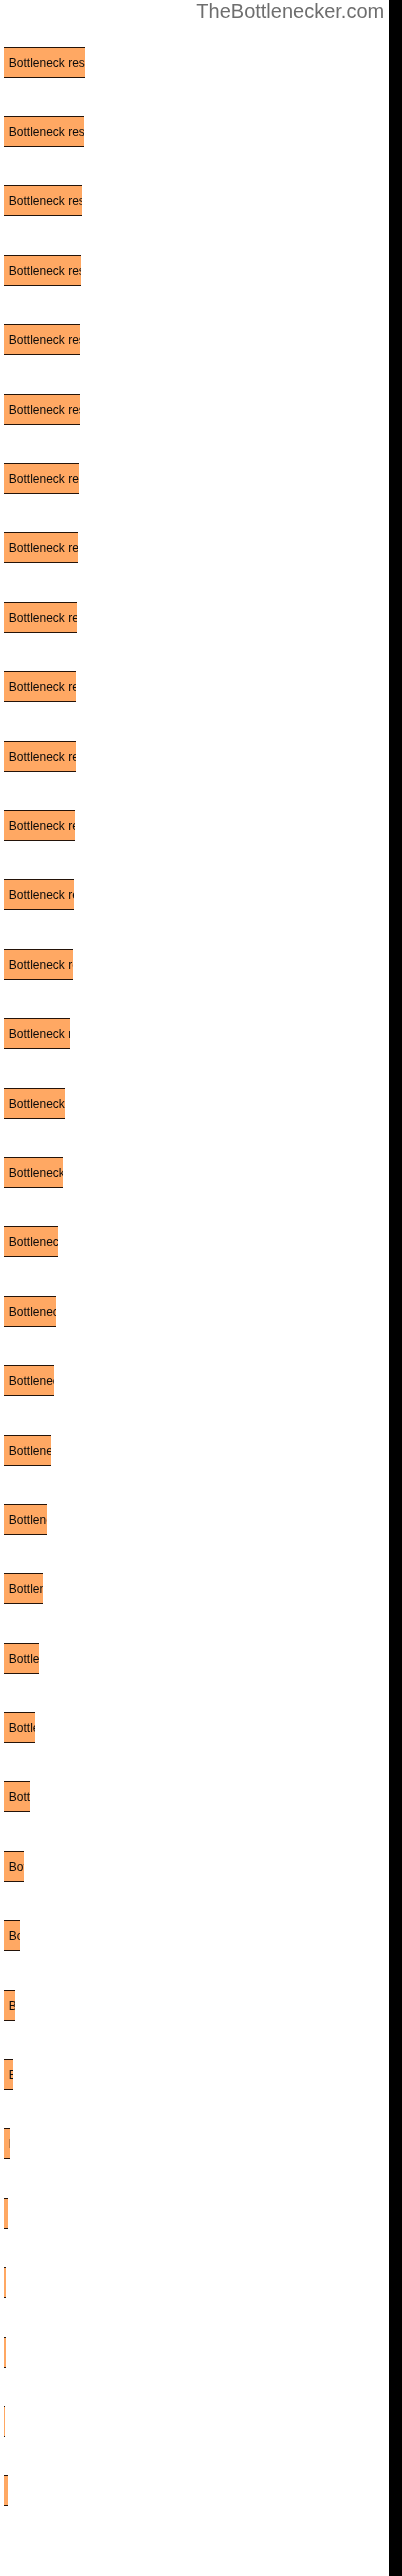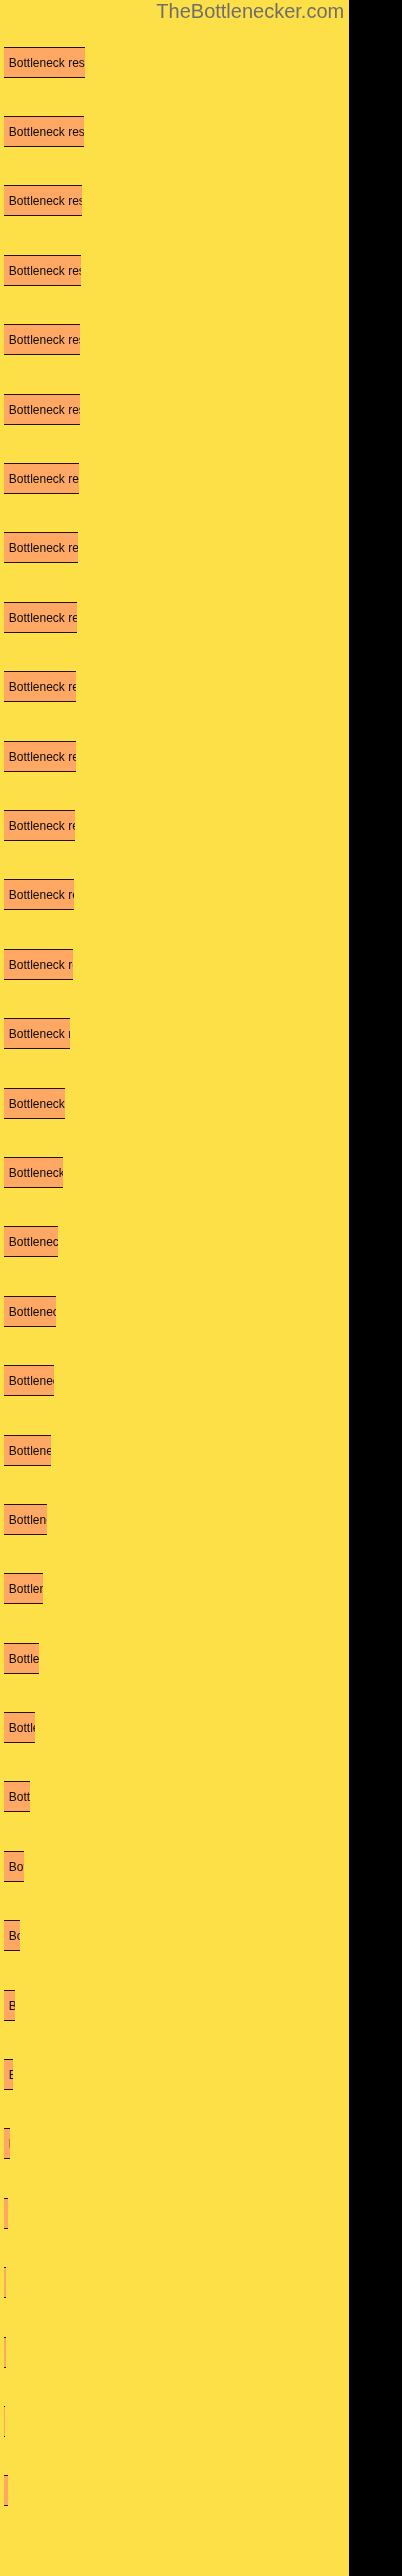--- a/index.html
+++ b/index.html
@@ -13,23 +13,23 @@
     height: 2576px;
     position: relative;
     overflow: hidden;
     font-family: "Liberation Sans", sans-serif;
     -webkit-font-smoothing: antialiased;
   }
   #chart-root {
     position: absolute;
     left: 0;
     top: 0;
-    width: 349px;
+    width: 389px;
     height: 2576px;
-    background: #fde047;
+    background: #ffffff;
   }
   #watermark {
     position: absolute;
     right: 4.8px;
     top: 0px;
     font-family: "Liberation Sans", sans-serif;
     font-size: 20px;
     line-height: 22.5px;
     color: #6e6e6e;
     letter-spacing: 0px;

